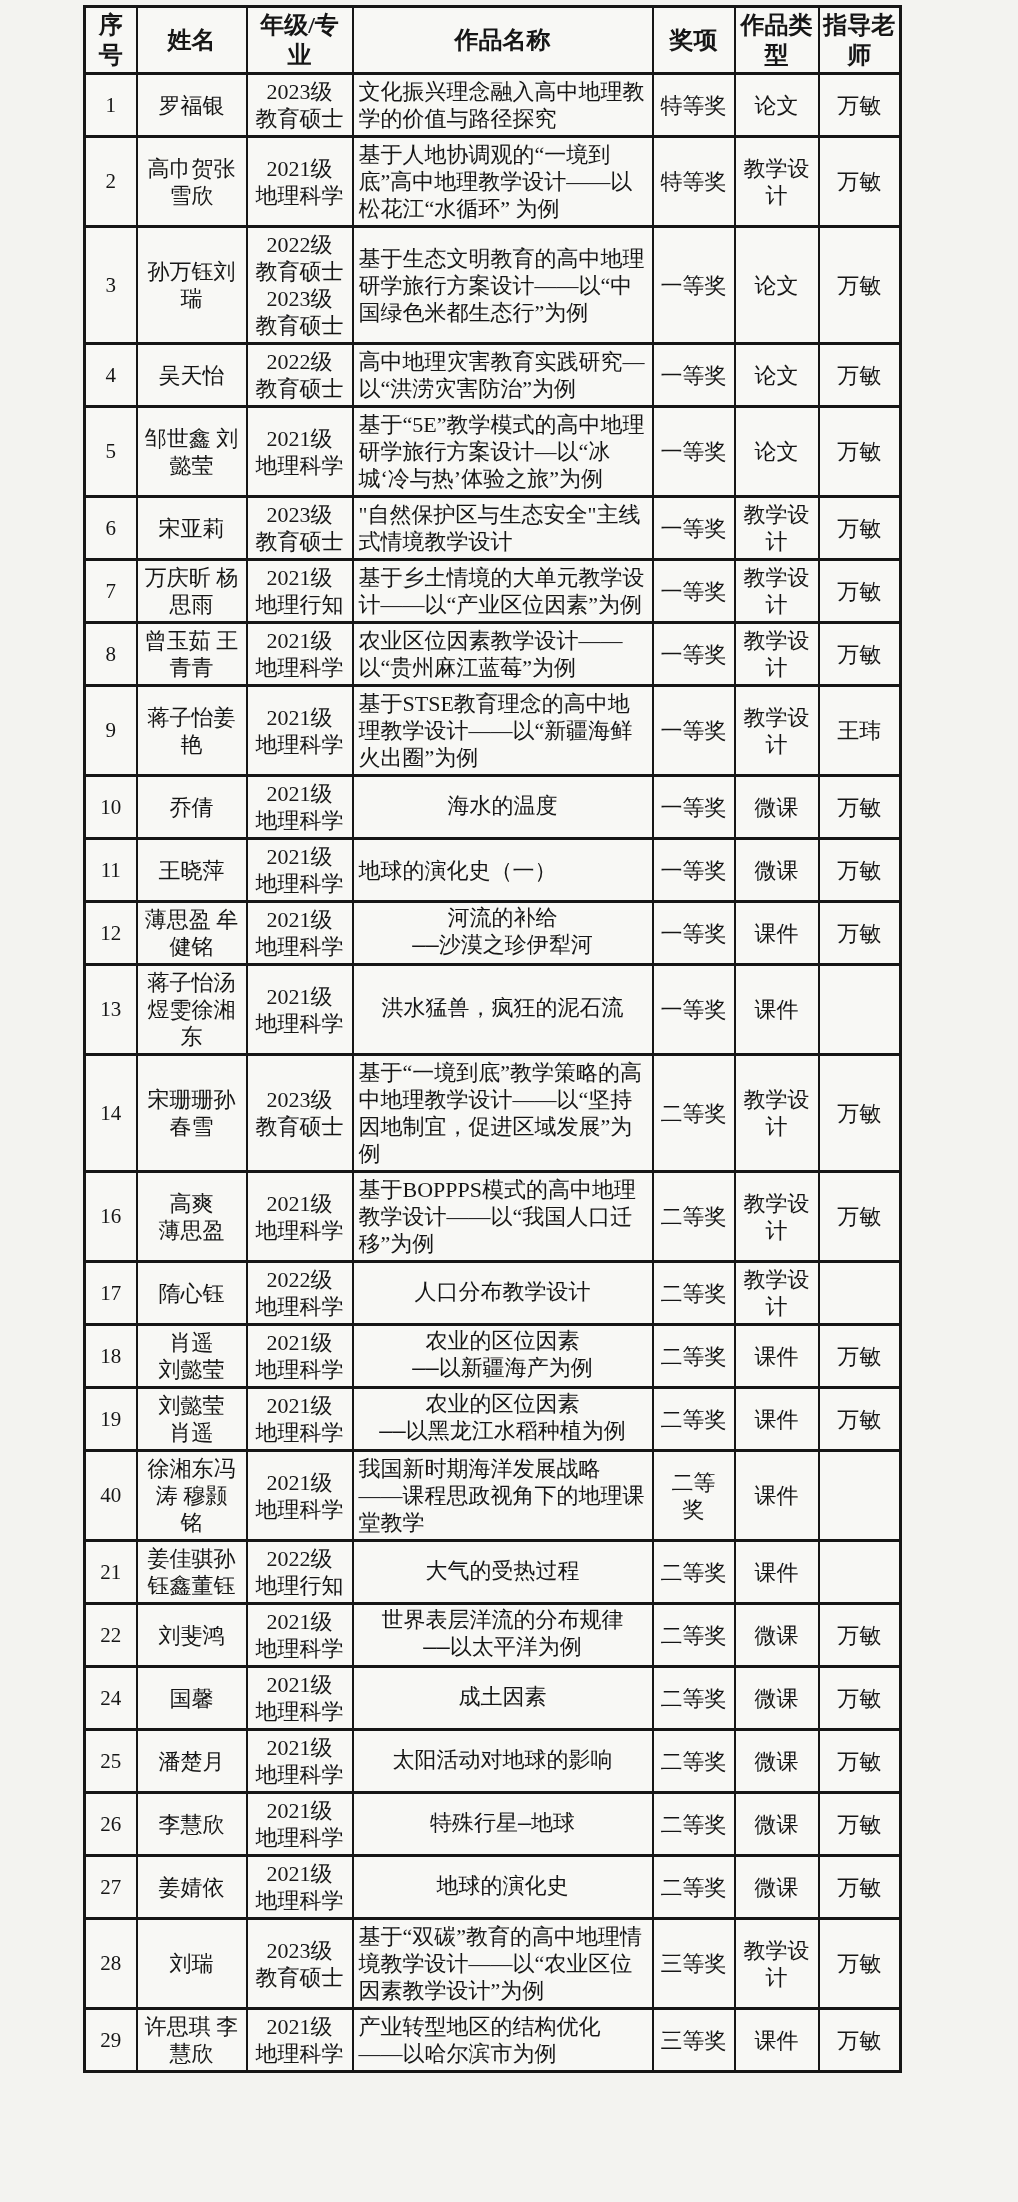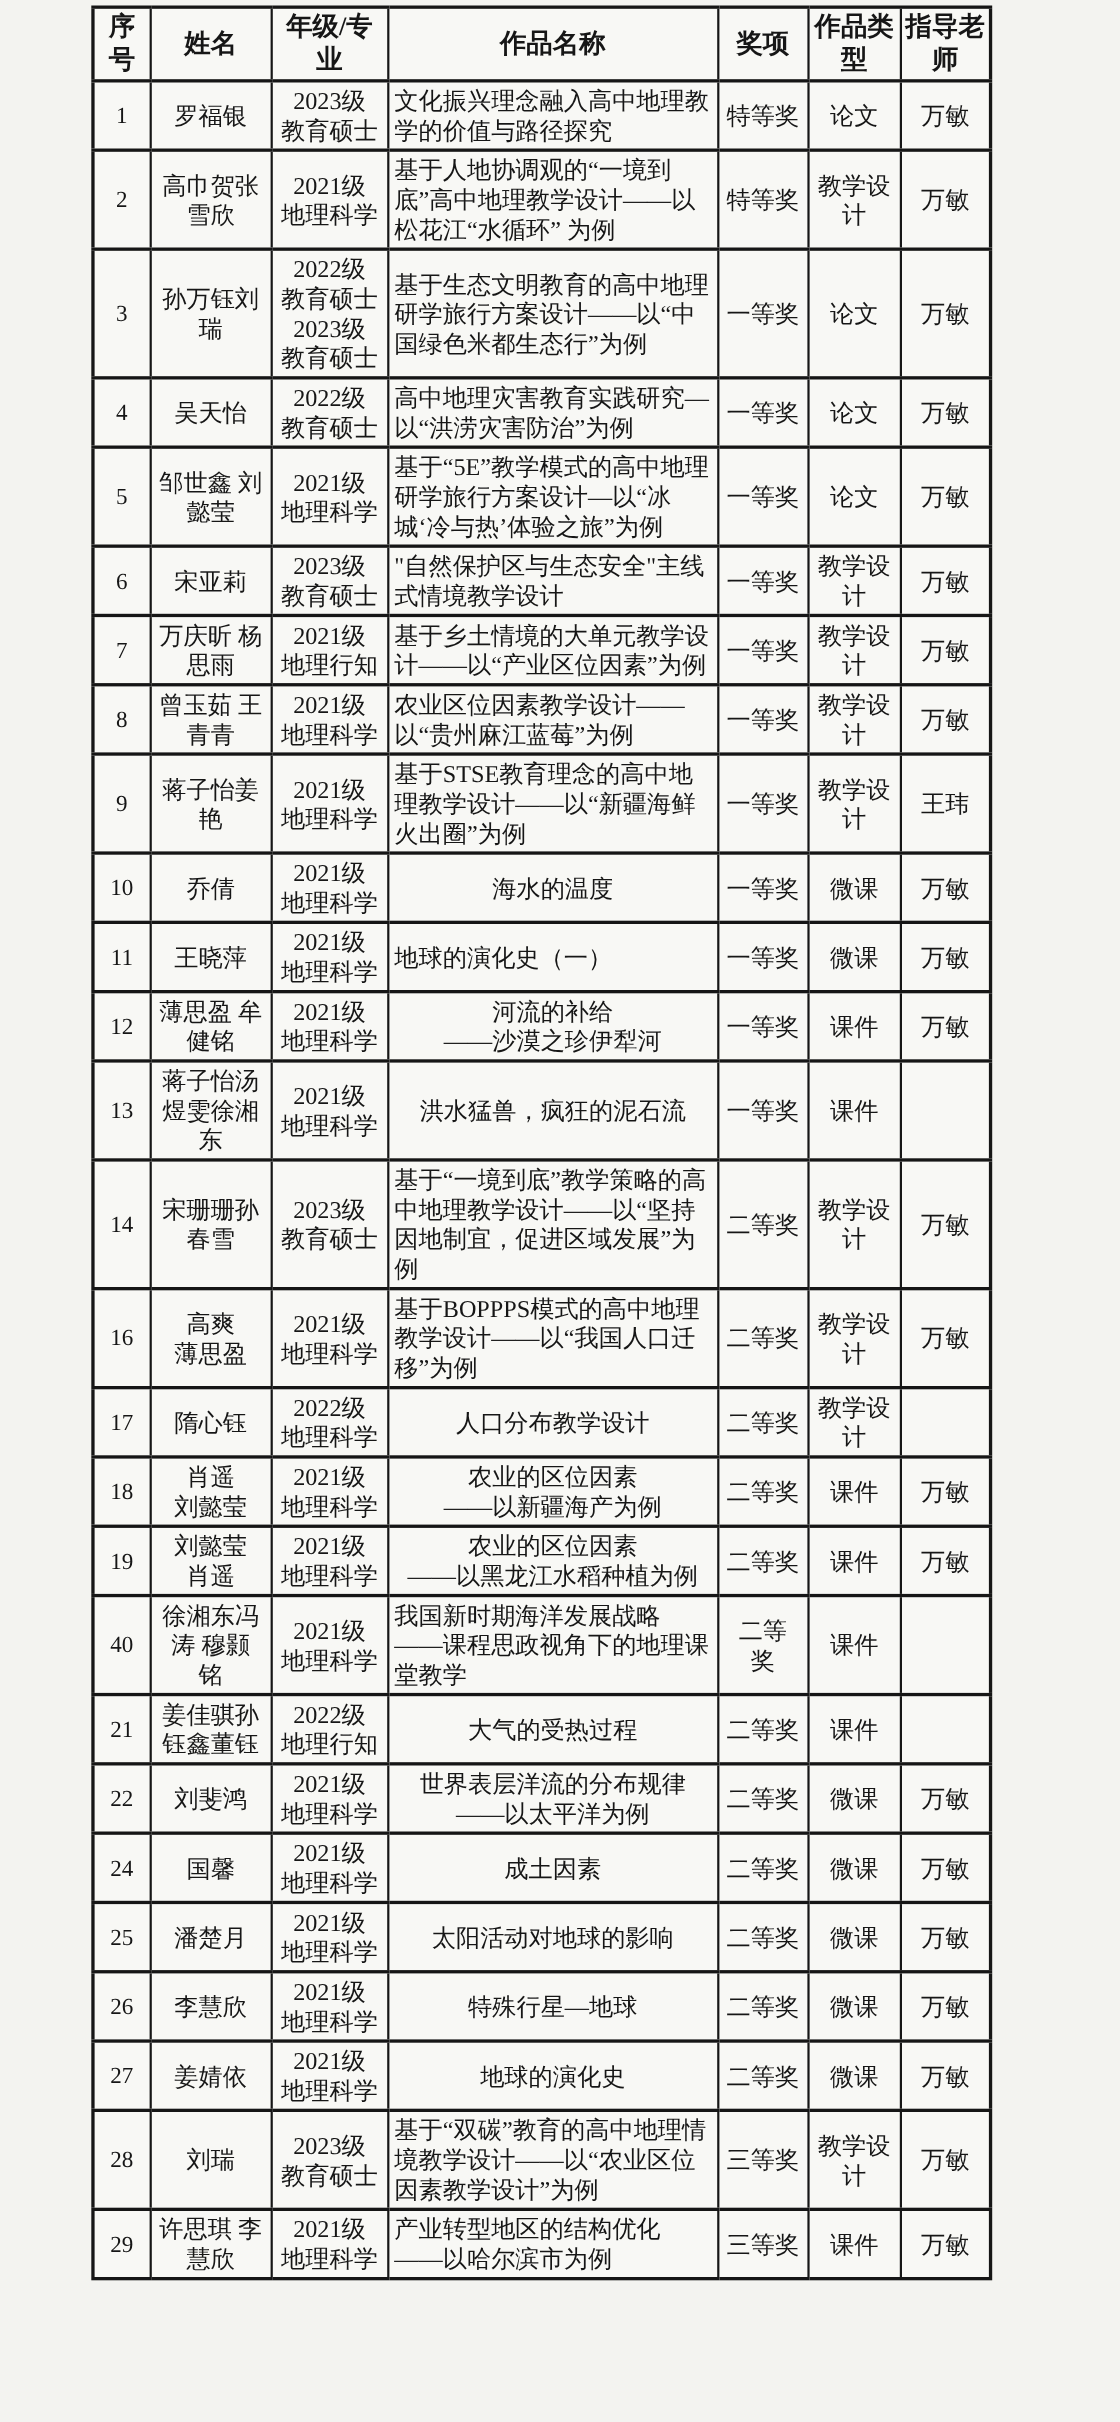--- a/index.html
+++ b/index.html
@@ -36,21 +36,21 @@
     word-break: break-all;
   }
   th {
     font-size: 24px;
     line-height: 30px;
     font-weight: 700;
     padding: 2px 3px;
   }
   td.name-cell, td.grade-cell, td.award-cell, td.title-cell { white-space: pre-line; }
   td.title-cell { text-align: left; padding-left: 5px; padding-right: 5px; }
-  td.title-cell.center { text-align: center; }
+  td.title-cell.center { text-align: center; font-family: Liberation Mono, monospace; }
   td.no-cell { font-size: 21px; }
 </style>
 </head>
 <body>
 
 <div class="page">
   <table class="awards">
     <colgroup>
       <col style="width:52px">
       <col style="width:110px">

